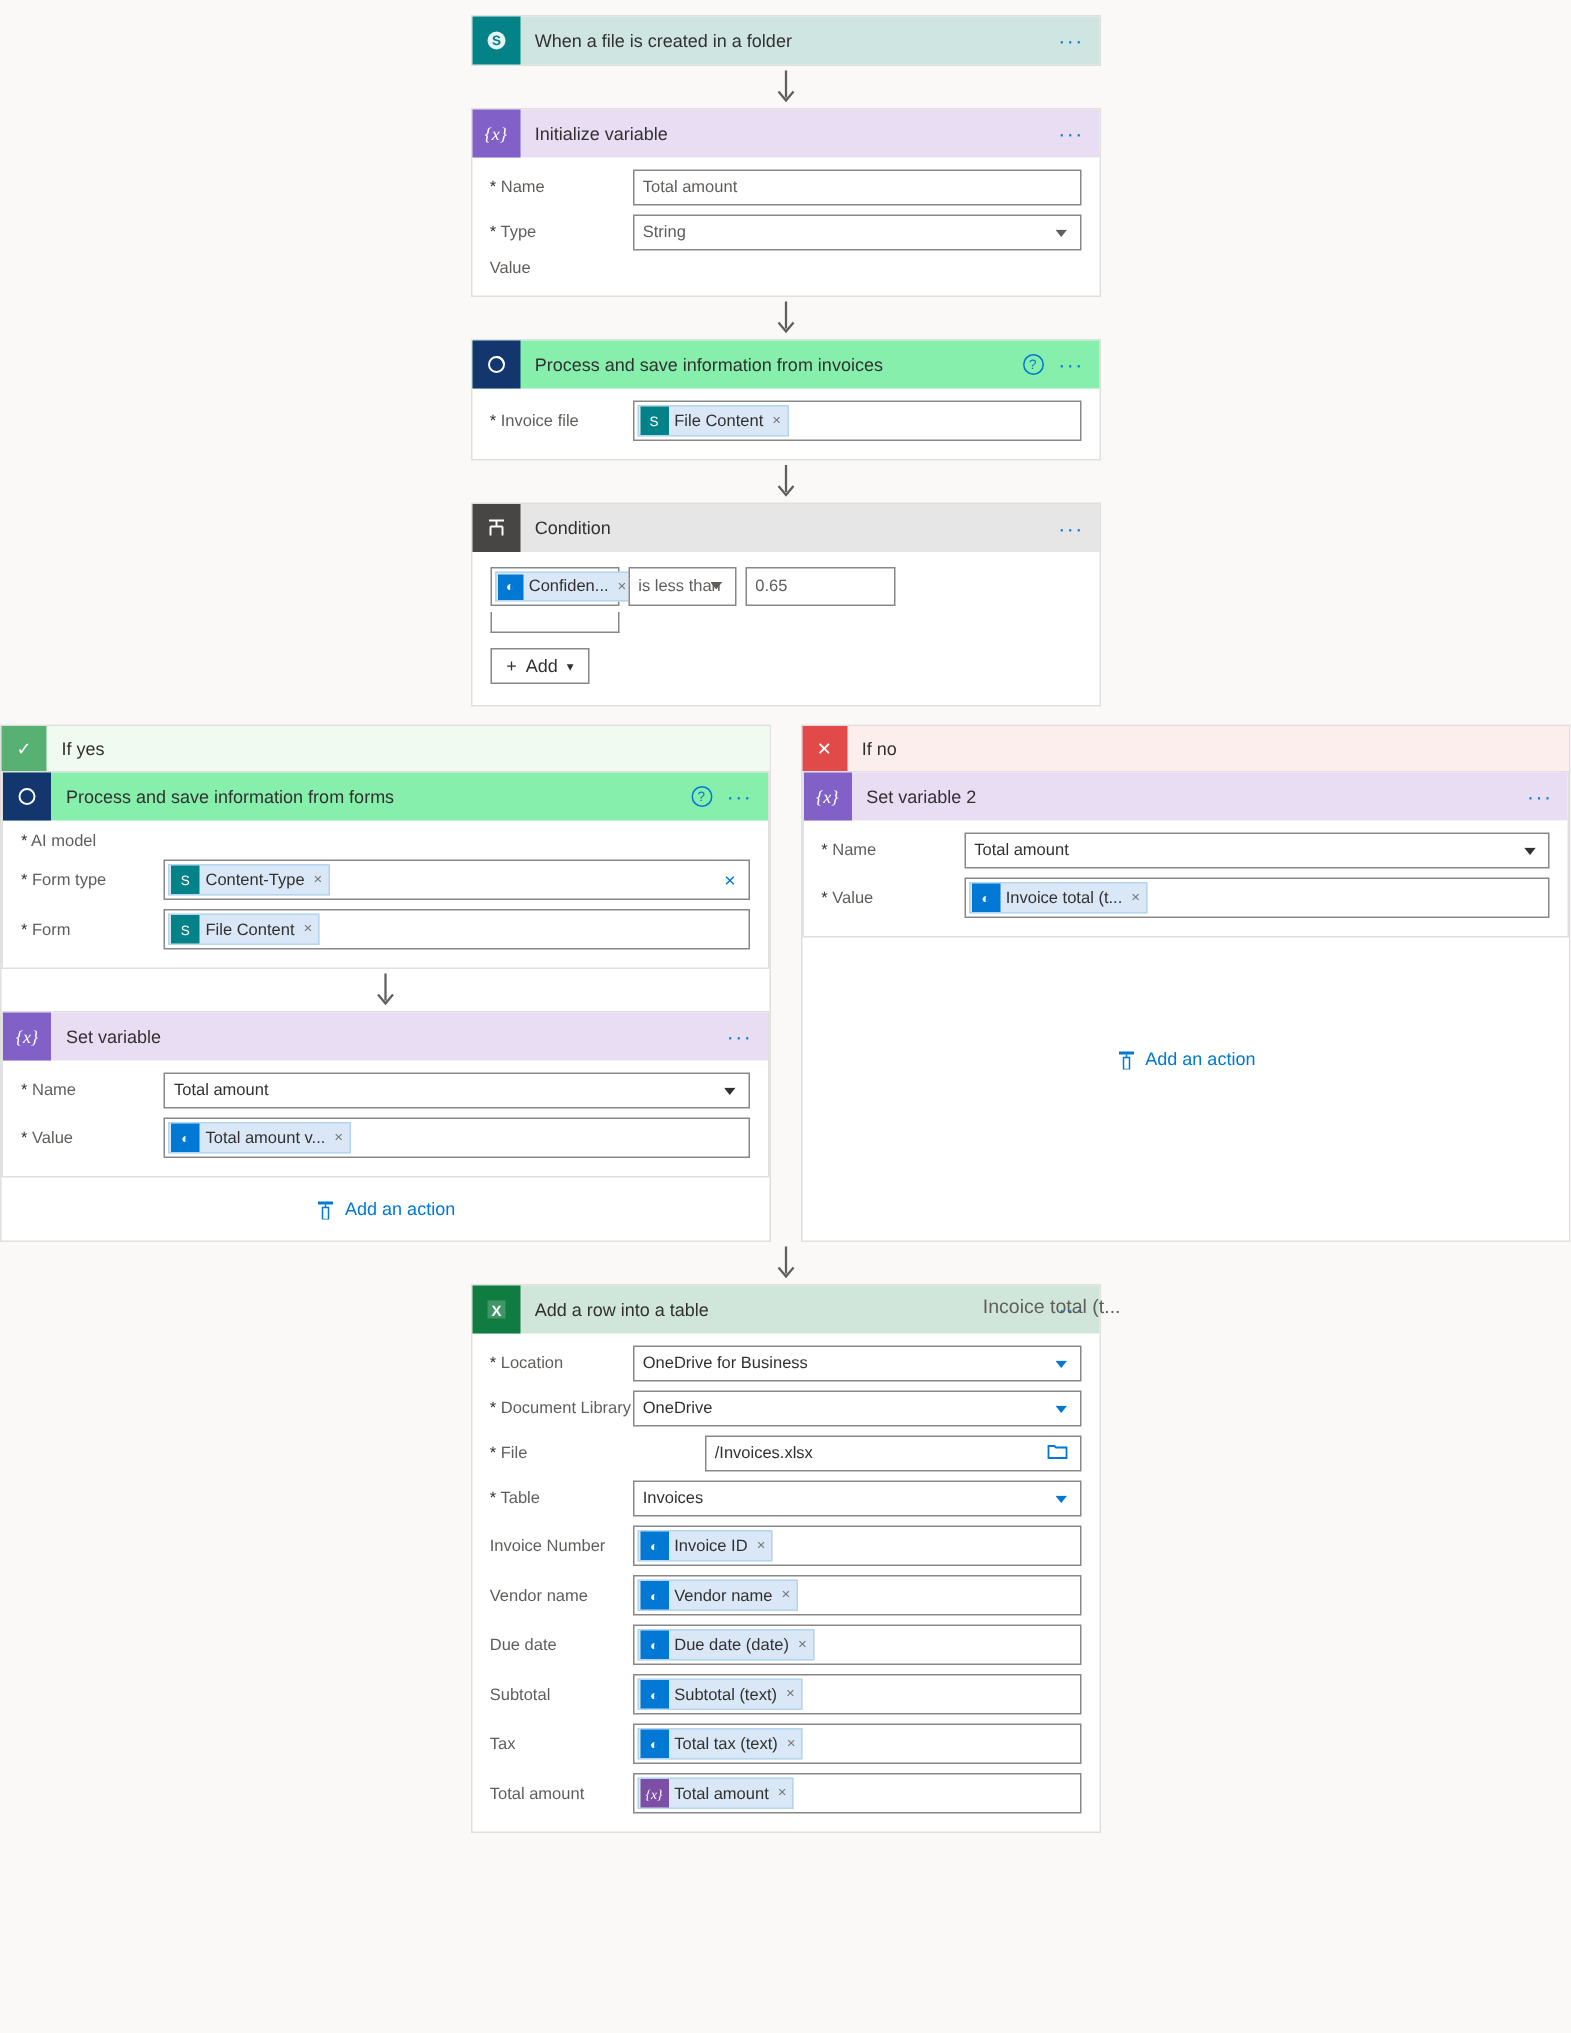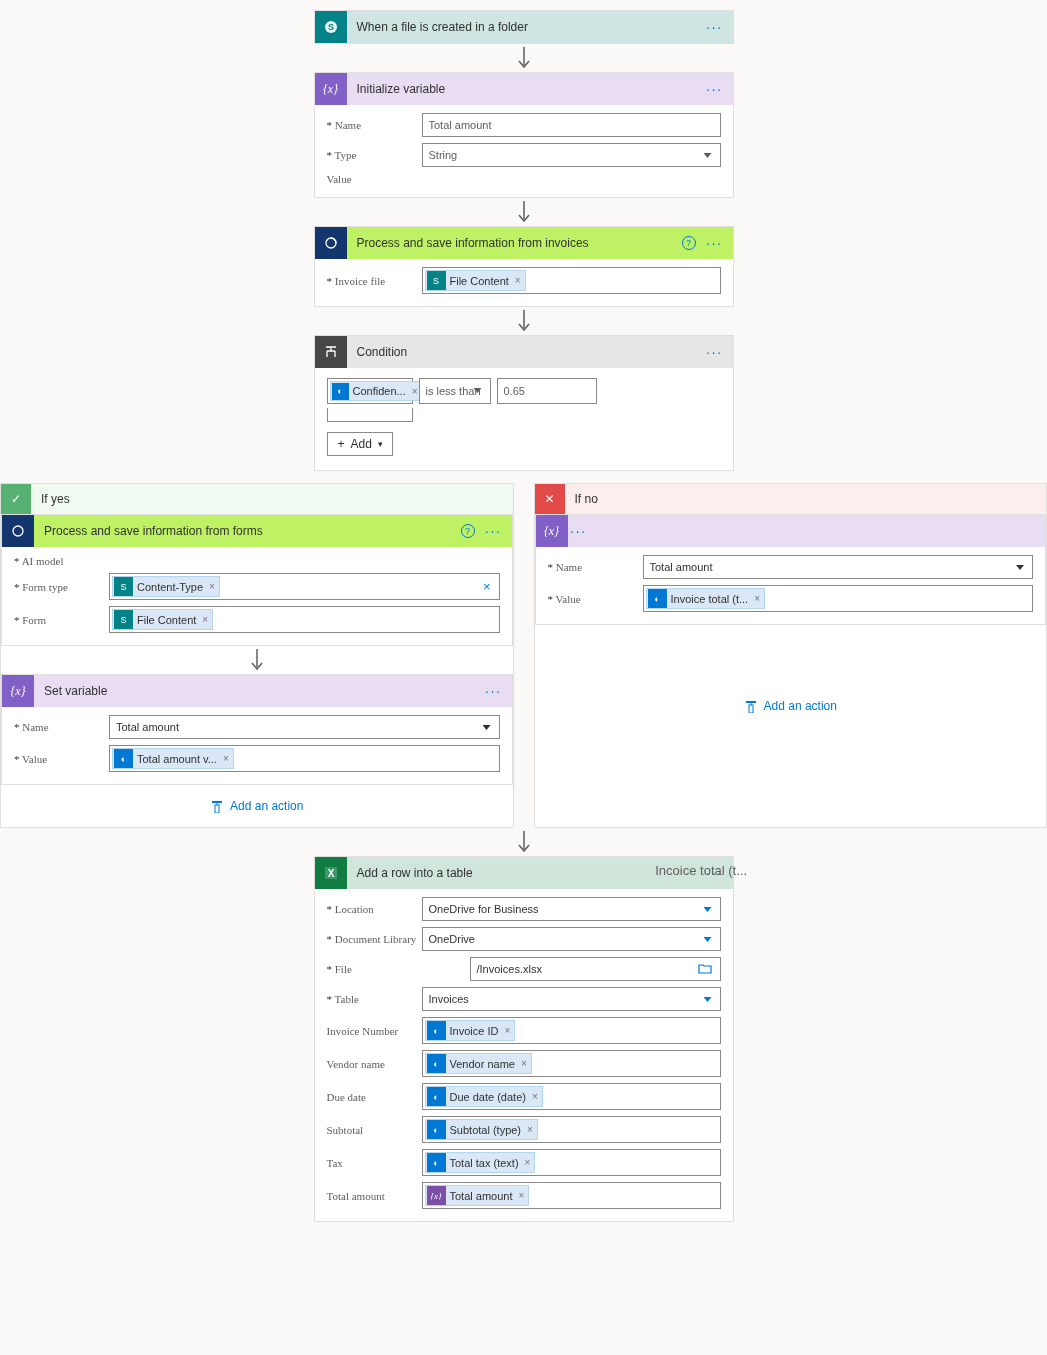--- a/index.html
+++ b/index.html
@@ -38,21 +38,20 @@
     font-size: 12px;
   }
   .card-actions { display: flex; align-items: center; gap: 8px; }
   .card-body { padding: 8px 12px 12px; display: flex; flex-direction: column; gap: 6px; }
   .row { display: flex; align-items: center; }
   .field-label {
     width: 95px;
     font-size: 11px;
     color: #605e5c;
     flex-shrink: 0;
-    font-family: Liberation Serif, serif;
   }
   .req::before { content: "* "; color: #323130; }
   .input {
     flex: 1;
     border: 1px solid #8a8886;
     height: 24px;
     font-size: 11px;
     padding: 0 6px;
     display: flex;
     align-items: center;
@@ -128,21 +127,21 @@
   .cond-cell { border:1px solid #8a8886; height:26px; background:#fff; display:flex; align-items:center; font-size:11px; padding:2px;}
   .cond-token-cell{ width:86px; }
   .cond-op{ width:72px; padding:0 6px; color:#605e5c; position:relative;}
   .cond-val{ width:100px; padding:0 6px; color:#605e5c;}
   .cond-extra{ padding:0 12px 10px;}
   .cond-drop{ border:1px solid #8a8886; border-top:none; width:86px; height:14px; background:#fff;}
   .floating { position:absolute; font-size:13px; color:#605e5c; right:300px; top:853px;}
   
   .hdr-teal { background: #cfe5e1; } .ic-teal{ background:#038387;}
   .hdr-purple{ background:#e9ddf4;} .ic-purple{ background:#8160c7;}
-  .hdr-blue{ background:#bef264;} .ic-blue{ background:#13366e;}
+  .hdr-blue{ background:#86efac;} .ic-blue{ background:#13366e;}
   .hdr-gray{ background:#e6e6e6;} .ic-gray{ background:#484644;}
   .hdr-green{ background:#d1e6da;} .ic-green{ background:#107c41;}
   .ti-sp{ background:#038387;}
   .ti-blue{ background:#0078d4;}
   .ti-var{ background:#7c4fa7;}
 </style>
 </head>
 <body>
 
 <div class="canvas">
@@ -367,20 +366,21 @@
       <div class="branch-head no">
         <div class="branch-hd-ic" style="background:#e24a4a">✕</div>
         <div style="padding:0 10px">If no</div>
       </div>
       <div class="branch-body">
         <div class="sub-card">
           <div class="card-header hdr-purple">
             <div class="card-icon ic-purple">
                 <span style="font-family:serif;font-style:italic">{x}</span>
               </div>
+            <div class="card-title">Set variable 2</div>
             <div class="card-actions">
                 <span class="ellipsis">···</span>
               </div>
           </div>
           <div class="card-body">
             <div class="row">
               <div class="field-label req">Name</div>
               <div class="input select" style="color:#323130">Total amount</div>
             </div>
             <div class="row">
@@ -477,21 +477,21 @@
                 <span>Due date (date)</span>
                 <span class="x">×</span>
               </span>
             </div>
           </div>
           <div class="row">
             <div class="field-label">Subtotal</div>
             <div class="token-box">
               <span class="token">
                 <span class="token-ic ti-blue">◐</span>
-                <span>Subtotal (type)</span>
+                <span>Subtotal (text)</span>
                 <span class="x">×</span>
               </span>
             </div>
           </div>
           <div class="row">
             <div class="field-label">Tax</div>
             <div class="token-box">
               <span class="token">
                 <span class="token-ic ti-blue">◐</span>
                 <span>Total tax (text)</span>

